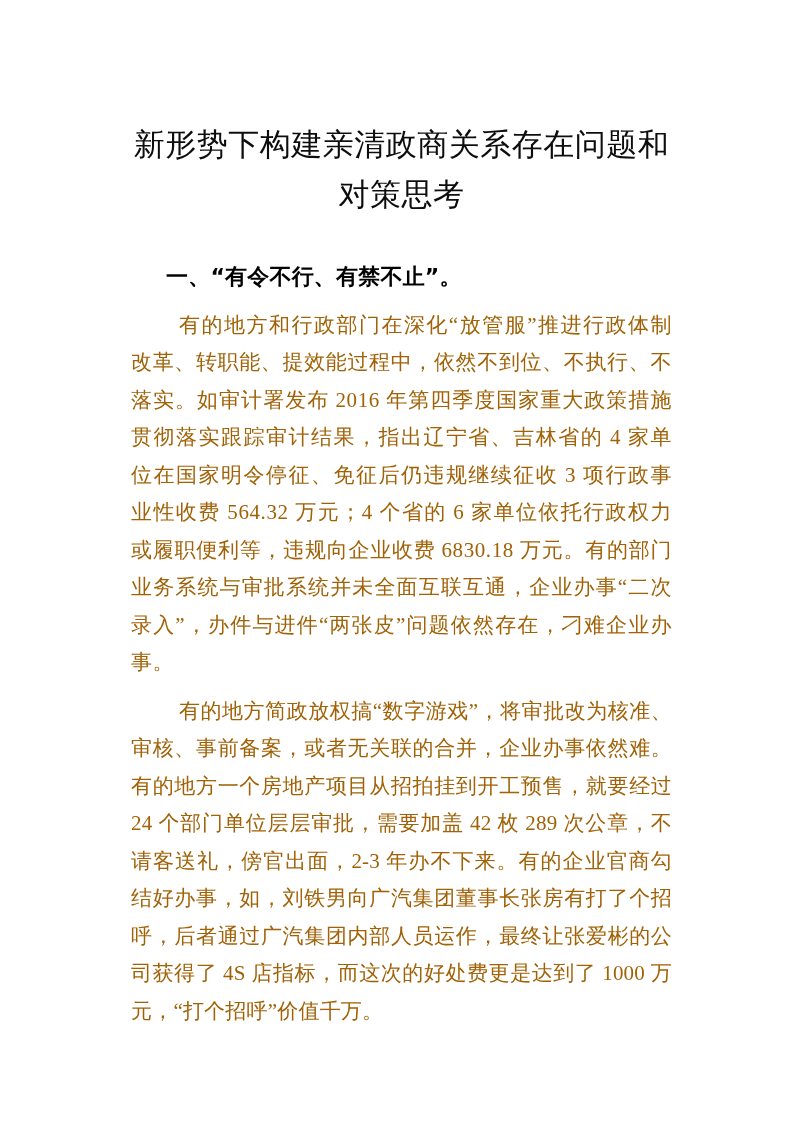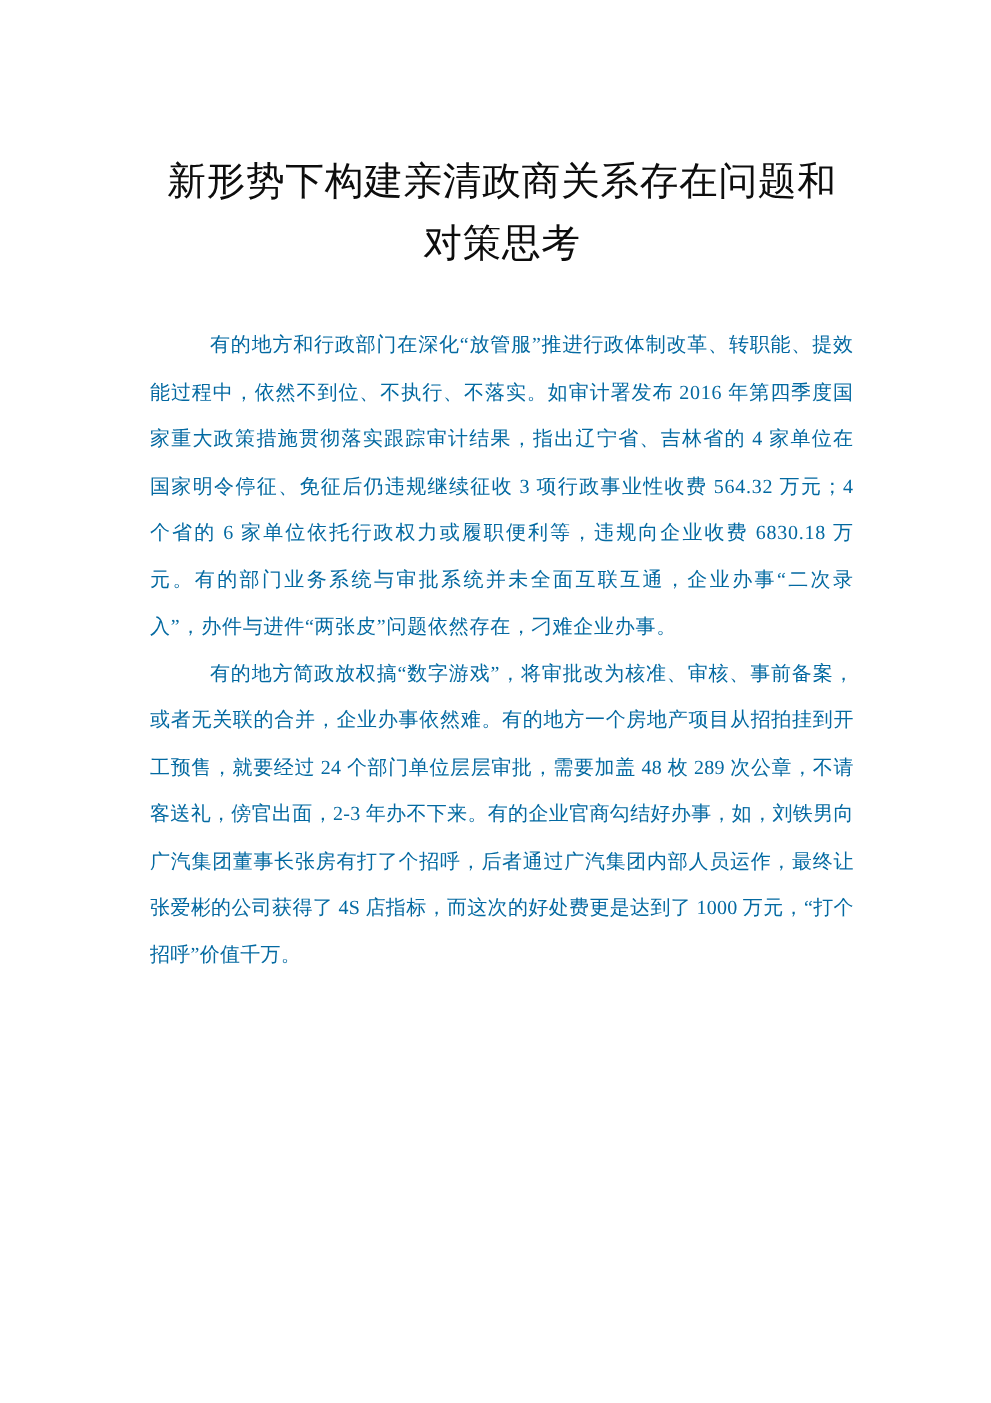--- a/index.html
+++ b/index.html
@@ -46,48 +46,49 @@
     font-weight: 700;
     font-size: 22px;
     line-height: 37.5px;
     text-indent: 46px;
     color: #000000;
     margin: 0;
     letter-spacing: 0.2px;
   }
   .para {
     font-family: "Liberation Serif", "DejaVu Serif", serif;
-    font-size: 16px;
+    font-size: 21px;
     line-height: 37.5px;
     text-align: justify;
     text-align-last: left;
     text-indent: 48px;
-    color: #0369a1;
-    margin: 0;
+    color: #a16207;
+    margin: 11px;
     letter-spacing: 0.6px;
     word-break: break-all;
   }
   .para.tight {
     letter-spacing: 0.2px;
   }
 </style>
 </head>
 <body>
 
 <div class="page">
 
   <div class="doc-body">
 
     <h1 class="doc-title">新形势下构建亲清政商关系存在问题和对策思考</h1>
 
     <div class="title-spacer"></div>
 
     <div>
+      <p class="section-heading">一、“有令不行、有禁不止”。</p>
       <p class="para">有的地方和行政部门在深化“放管服”推进行政体制改革、转职能、提效能过程中，依然不到位、不执行、不落实。如审计署发布 2016 年第四季度国家重大政策措施贯彻落实跟踪审计结果，指出辽宁省、吉林省的 4 家单位在国家明令停征、免征后仍违规继续征收 3 项行政事业性收费 564.32 万元；4 个省的 6 家单位依托行政权力或履职便利等，违规向企业收费 6830.18 万元。有的部门业务系统与审批系统并未全面互联互通，企业办事“二次录入”，办件与进件“两张皮”问题依然存在，刁难企业办事。</p>
     </div>
 
     <div>
-      <p class="para tight">有的地方简政放权搞“数字游戏”，将审批改为核准、审核、事前备案，或者无关联的合并，企业办事依然难。有的地方一个房地产项目从招拍挂到开工预售，就要经过 24 个部门单位层层审批，需要加盖 48 枚 289 次公章，不请客送礼，傍官出面，2-3 年办不下来。有的企业官商勾结好办事，如，刘铁男向广汽集团董事长张房有打了个招呼，后者通过广汽集团内部人员运作，最终让张爱彬的公司获得了 4S 店指标，而这次的好处费更是达到了 1000 万元，“打个招呼”价值千万。</p>
+      <p class="para tight">有的地方简政放权搞“数字游戏”，将审批改为核准、审核、事前备案，或者无关联的合并，企业办事依然难。有的地方一个房地产项目从招拍挂到开工预售，就要经过 24 个部门单位层层审批，需要加盖 42 枚 289 次公章，不请客送礼，傍官出面，2-3 年办不下来。有的企业官商勾结好办事，如，刘铁男向广汽集团董事长张房有打了个招呼，后者通过广汽集团内部人员运作，最终让张爱彬的公司获得了 4S 店指标，而这次的好处费更是达到了 1000 万元，“打个招呼”价值千万。</p>
     </div>
 
   </div>
 
 </div>
 
 </body></html>

